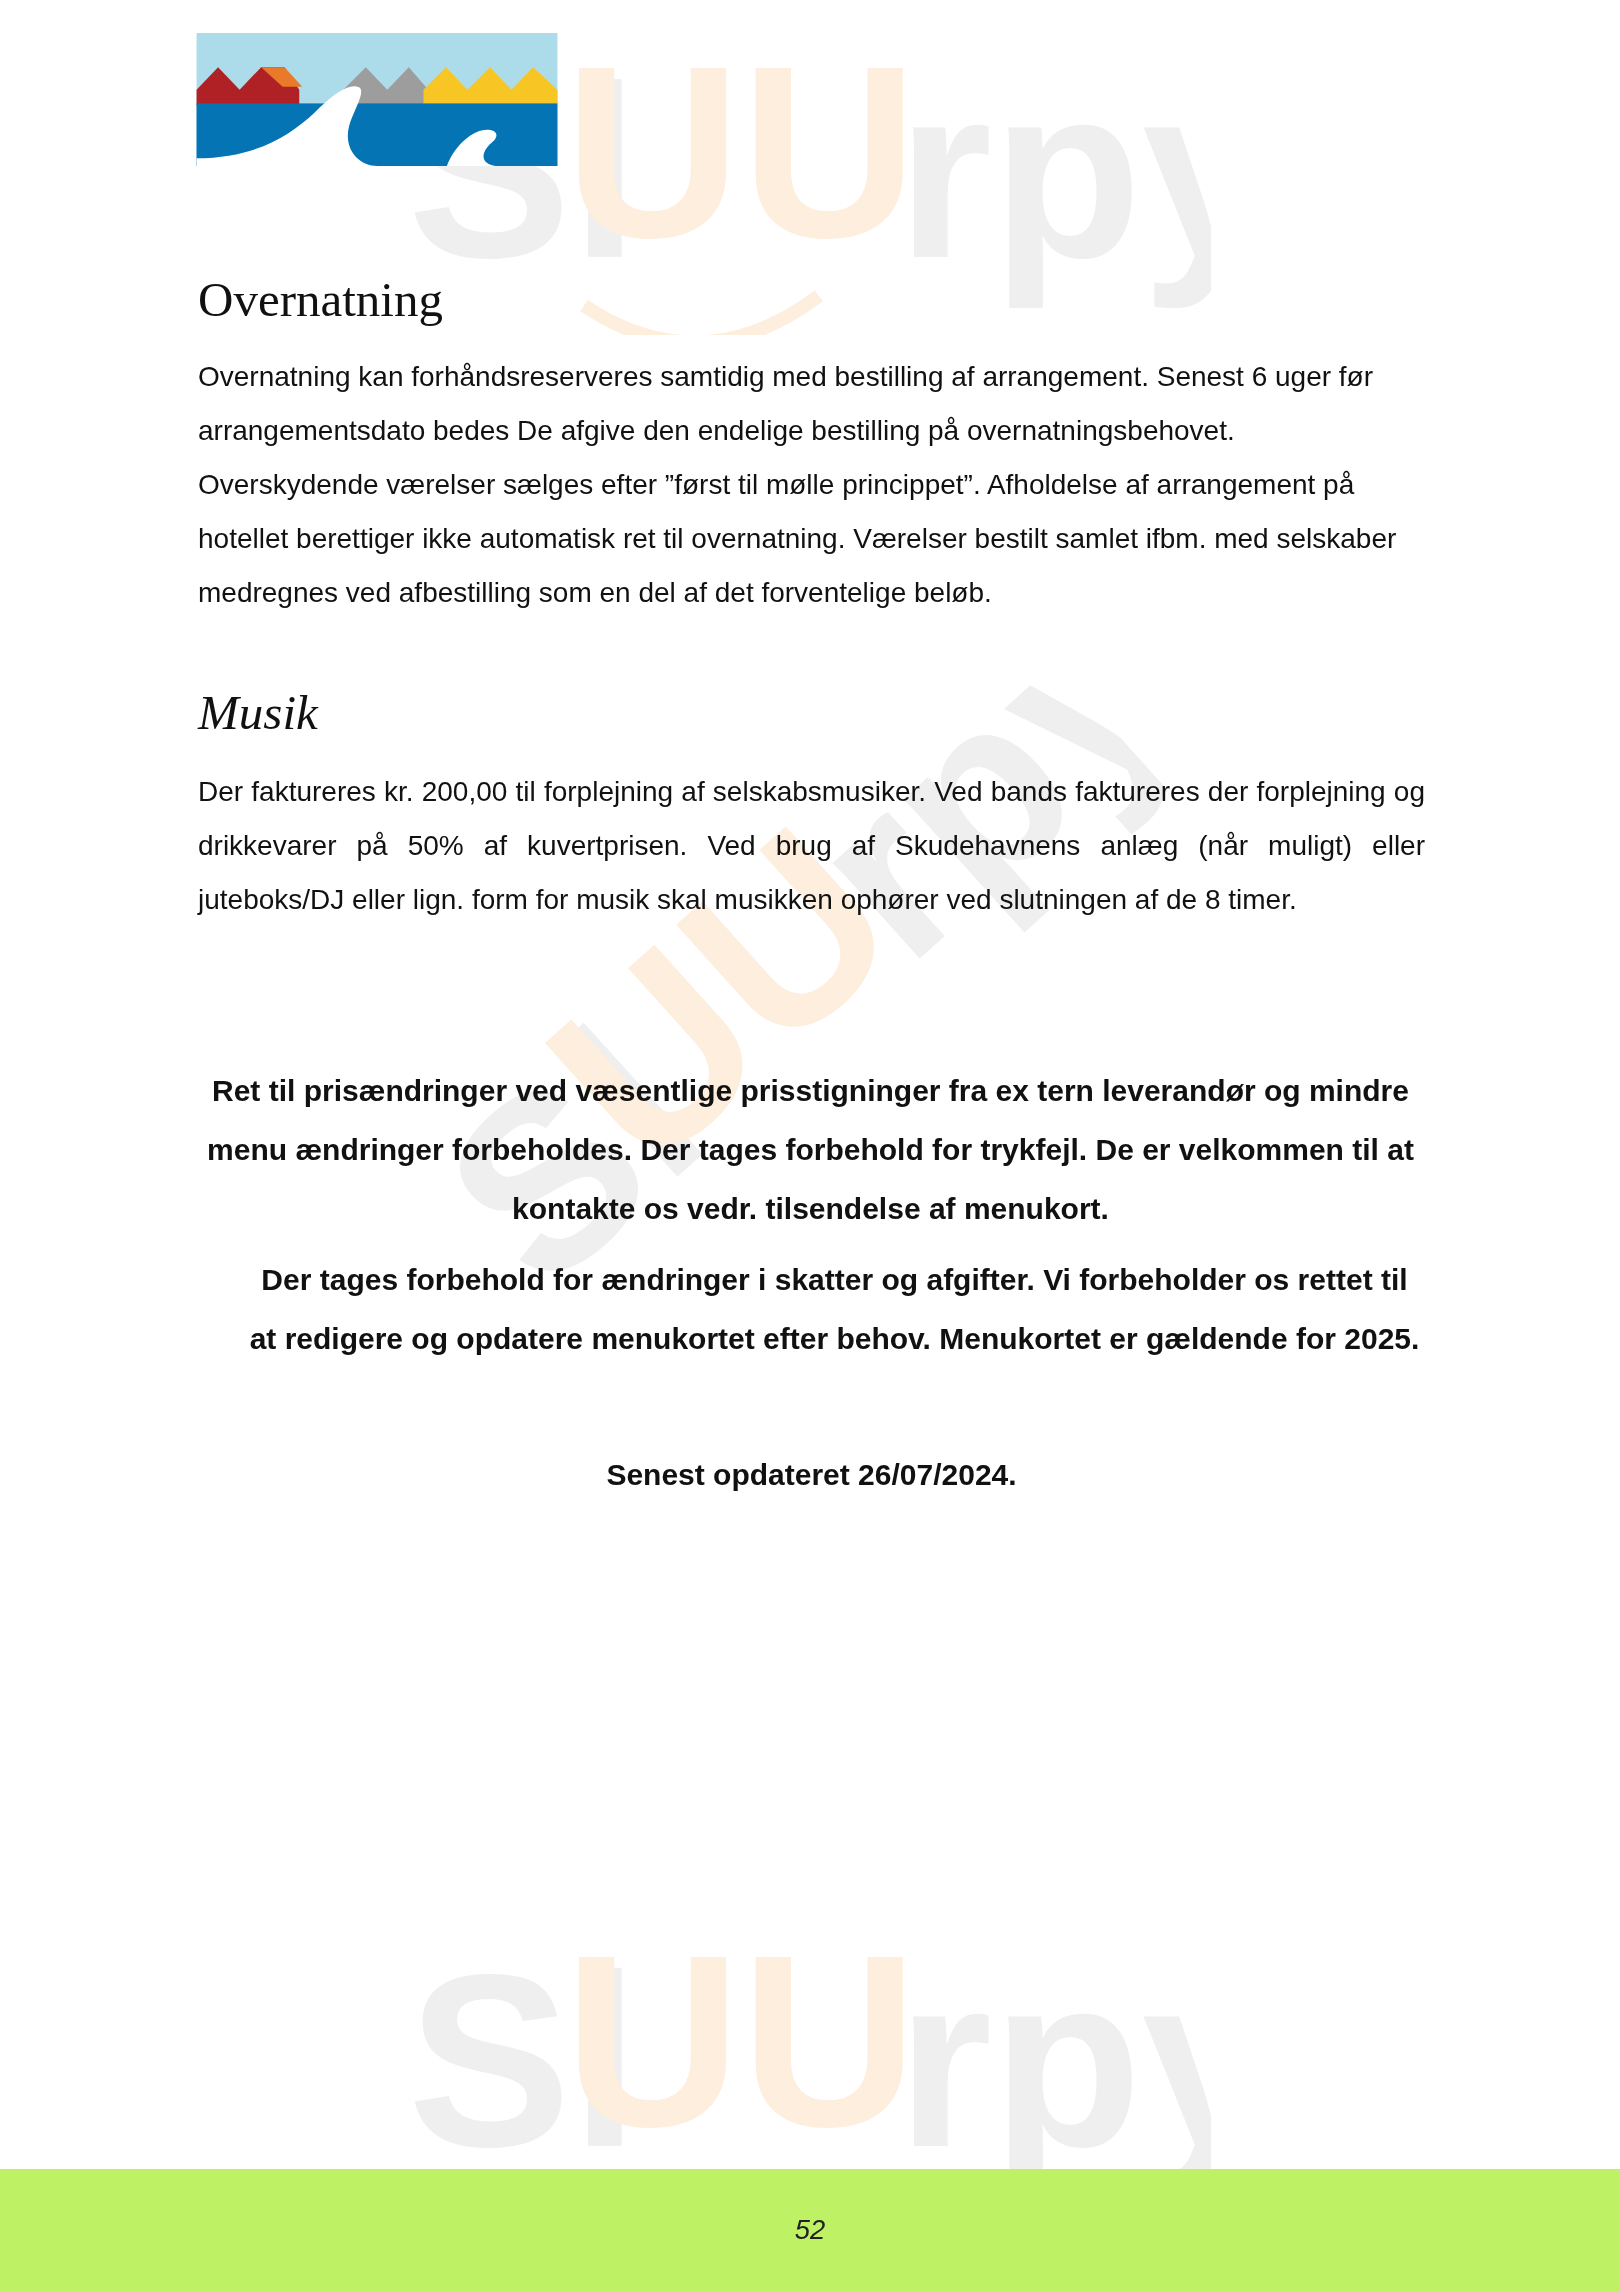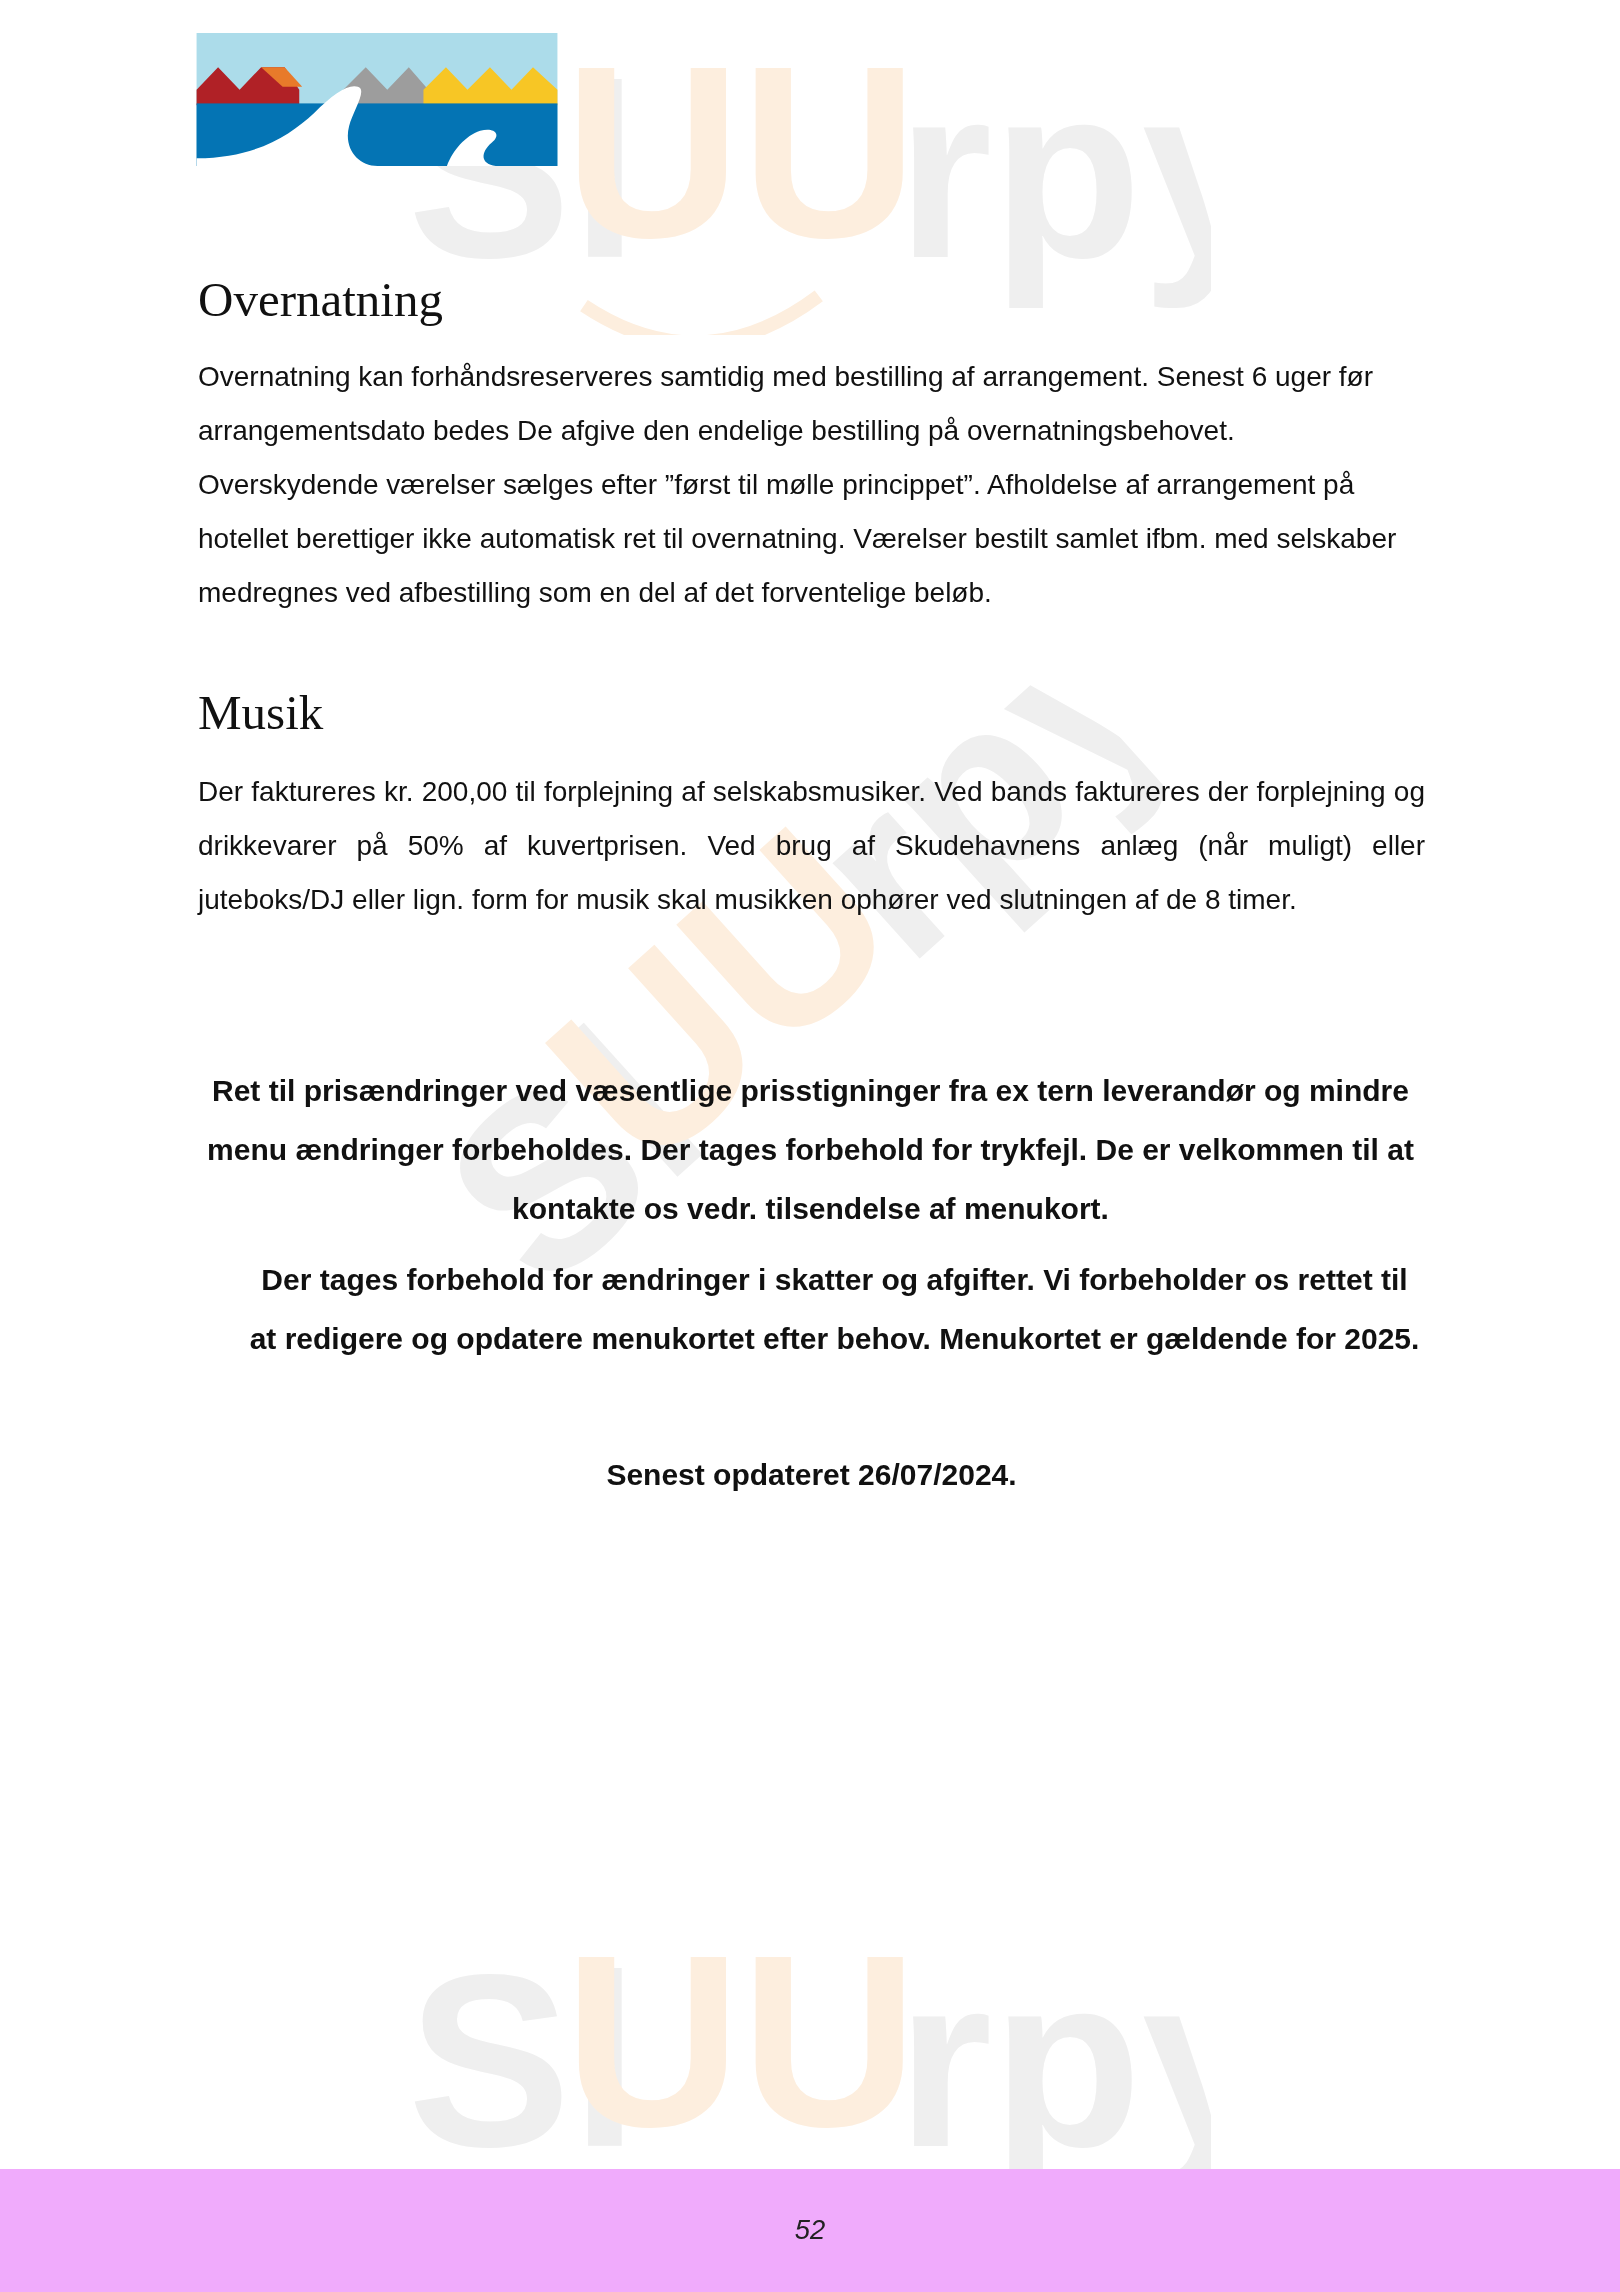--- a/index.html
+++ b/index.html
@@ -19,21 +19,21 @@
     .content { position: absolute; left: 198px; width: 1227px; z-index: 2; }
     h2.section-title {
       margin: 0; font-family: "Liberation Serif", "DejaVu Serif", serif;
       font-weight: normal; font-size: 49px; color: #111;
     }
     .para { font-size: 28px; line-height: 54px; margin: 0; }
     .justify { text-align: justify; text-align-last: left; }
     .bold { font-weight: bold; font-size: 30px; line-height: 59px; margin: 0; text-align: center; }
     .footer {
       position: absolute; left: 0; top: 2169px; width: 1620px; height: 123px;
-      background: #f0abfc; z-index: 1;
+      background: #bef264; z-index: 1;
     }
     .page-number {
       position: absolute; left: 0; width: 100%; top: 45px; text-align: center;
       font-size: 27.4px; font-style: italic; color: #222;
       font-family: "Liberation Sans", sans-serif;
     }
   </style>
 </head>
 <body>
 
@@ -66,21 +66,21 @@
   <path d="M256,136 C262,120 275,105 290,100 C305,96 312,104 302,112 C290,122 290,134 306,136 Z" fill="#ffffff"></path>
 </svg>
 
 <div class="content" style="top: 271px;">
   <h2 class="section-title">Overnatning</h2>
 </div>
 <div class="content" style="top: 350px; width: 1215px;">
   <p class="para">Overnatning kan forhåndsreserveres samtidig med bestilling af arrangement. Senest 6 uger før arrangementsdato bedes De afgive den endelige bestilling på overnatningsbehovet. Overskydende værelser sælges efter ”først til mølle princippet”. Afholdelse af arrangement på hotellet berettiger ikke automatisk ret til overnatning. Værelser bestilt samlet ifbm. med selskaber medregnes ved afbestilling som en del af det forventelige beløb.</p>
 </div>
 
-<div class="content" style="top: 684px;">
+<div class="content" style="top: 684px; font-style: italic;">
   <h2 class="section-title">Musik</h2>
 </div>
 <div class="content" style="top: 765px;">
   <p class="para justify">Der faktureres kr. 200,00 til forplejning af selskabsmusiker. Ved bands faktureres der forplejning og drikkevarer på 50% af kuvertprisen.  Ved brug af Skudehavnens anlæg (når muligt) eller juteboks/DJ eller lign. form for musik skal musikken ophører ved slutningen af de 8 timer.</p>
 </div>
 
 <div class="content" style="top: 1061px; width: 1225px;">
   <p class="bold">Ret til prisændringer ved væsentlige prisstigninger fra ex tern leverandør og mindre menu ændringer forbeholdes. Der tages forbehold for trykfejl. De er velkommen til at kontakte os vedr. tilsendelse af menukort.</p>
   <p class="bold" style="margin-top: 11.8px; margin-left: 48px;">Der tages forbehold for ændringer i skatter og afgifter. Vi forbeholder os rettet til at redigere og opdatere menukortet efter behov. Menukortet er gældende for 2025.</p>
 </div>

